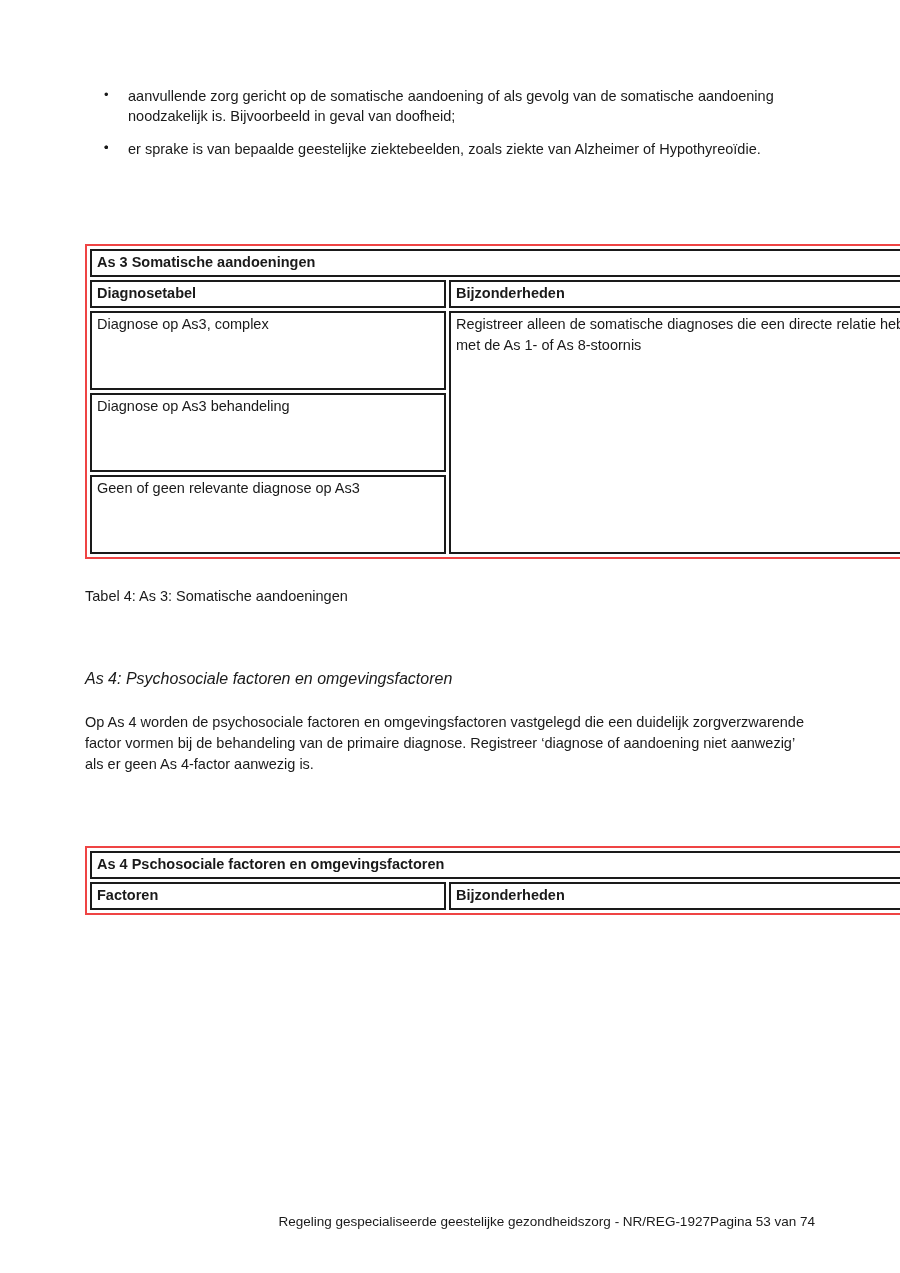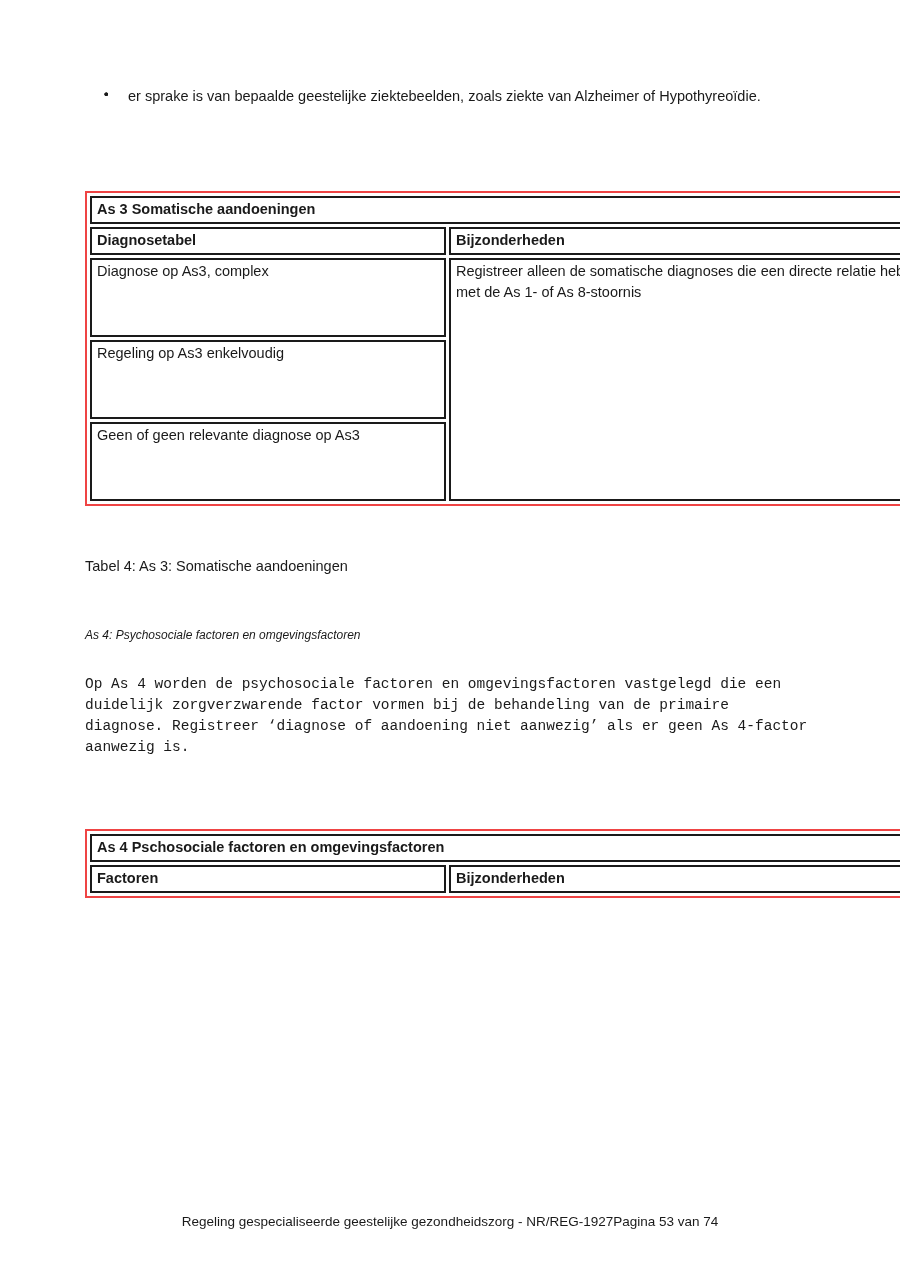--- a/index.html
+++ b/index.html
@@ -60,57 +60,57 @@
   .doc-table td.bold { font-weight: bold; }
   .table1 { margin-top: 85px; }
   .table1 .row-title  { height: 28px; }
   .table1 .row-header { height: 28px; margin-top: 21px; }
   .table1 .row-data   { height: 79px; margin-left: 20px; }
   .table2 { margin-top: 71px; }
   .table2 .row-title  { height: 27px; }
   .table2 .row-header { height: 27px; }
 
   .caption {
-    margin-top: 50px;
+    margin-top: 27px;
     font-size: 14.5px;
     line-height: 20px;
   }
   .italic-heading {
-    margin-top: 49px;
-    font-size: 12px;
+    margin-top: 63px;
+    font-size: 16px;
     font-style: italic;
     line-height: 20px;
   }
   .body-par {
-    margin-top: 29px;
+    margin-top: 23px;
     font-size: 14.5px;
     line-height: 21px;
-    font-family: Liberation Mono, monospace;
   }
 
   .footer {
     position: absolute;
     left: 85px;
     width: 730px;
     top: 1213px;
     display: flex;
-    justify-content: center;
+    justify-content: flex-end;
     font-size: 13.5px;
     line-height: 17px;
   }
 </style>
 </head>
 <body>
 
 <div class="page">
   <div class="content">
 
     <ul class="bullet-list">
       <li>
         <span class="bullet">•</span>
+        <span>aanvullende zorg gericht op de somatische aandoening of als gevolg van de somatische aandoening noodzakelijk is. Bijvoorbeeld in geval van doofheid;</span>
       </li>
       <li>
         <span class="bullet">•</span>
       </li>
       <li>
         <span class="bullet">•</span>
         <span>er sprake is van bepaalde geestelijke ziektebeelden, zoals ziekte van Alzheimer of Hypothyreoïdie.</span>
       </li>
     </ul>
 
@@ -125,21 +125,21 @@
       </tr>
       <tr class="row-header">
         <td class="bold">Diagnosetabel</td>
         <td class="bold">Bijzonderheden</td>
       </tr>
       <tr class="row-data">
         <td>Diagnose op As3, complex</td>
         <td rowspan="3">Registreer alleen de somatische diagnoses die een directe relatie hebben met de As 1- of As 8-stoornis</td>
       </tr>
       <tr class="row-data">
-        <td>Regeling op As3 enkelvoudig</td>
+        <td>Diagnose op As3 behandeling</td>
       </tr>
       <tr class="row-data">
         <td>Geen of geen relevante diagnose op As3</td>
       </tr>
     </tbody>
       </table>
 
     <p class="caption">Tabel 4: As 3: Somatische aandoeningen</p>
 
     <p class="italic-heading">As 4: Psychosociale factoren en omgevingsfactoren</p>

